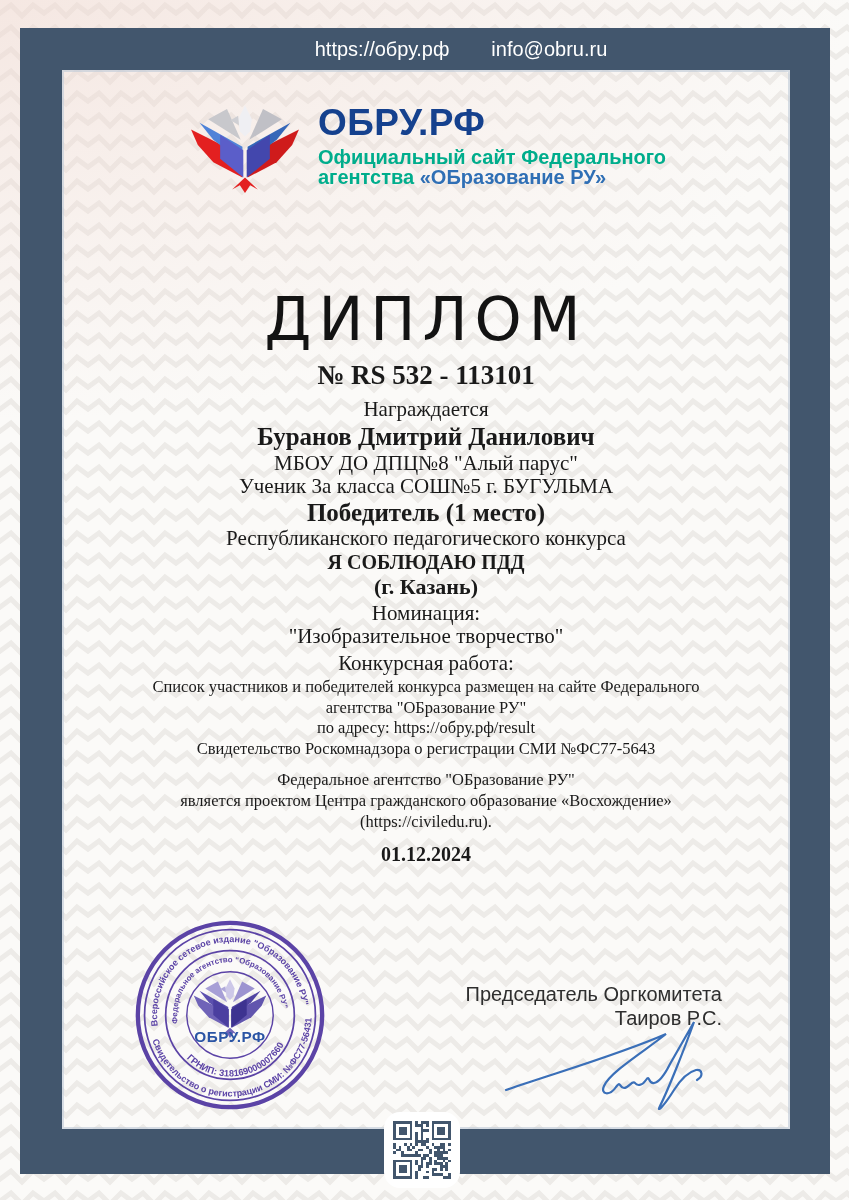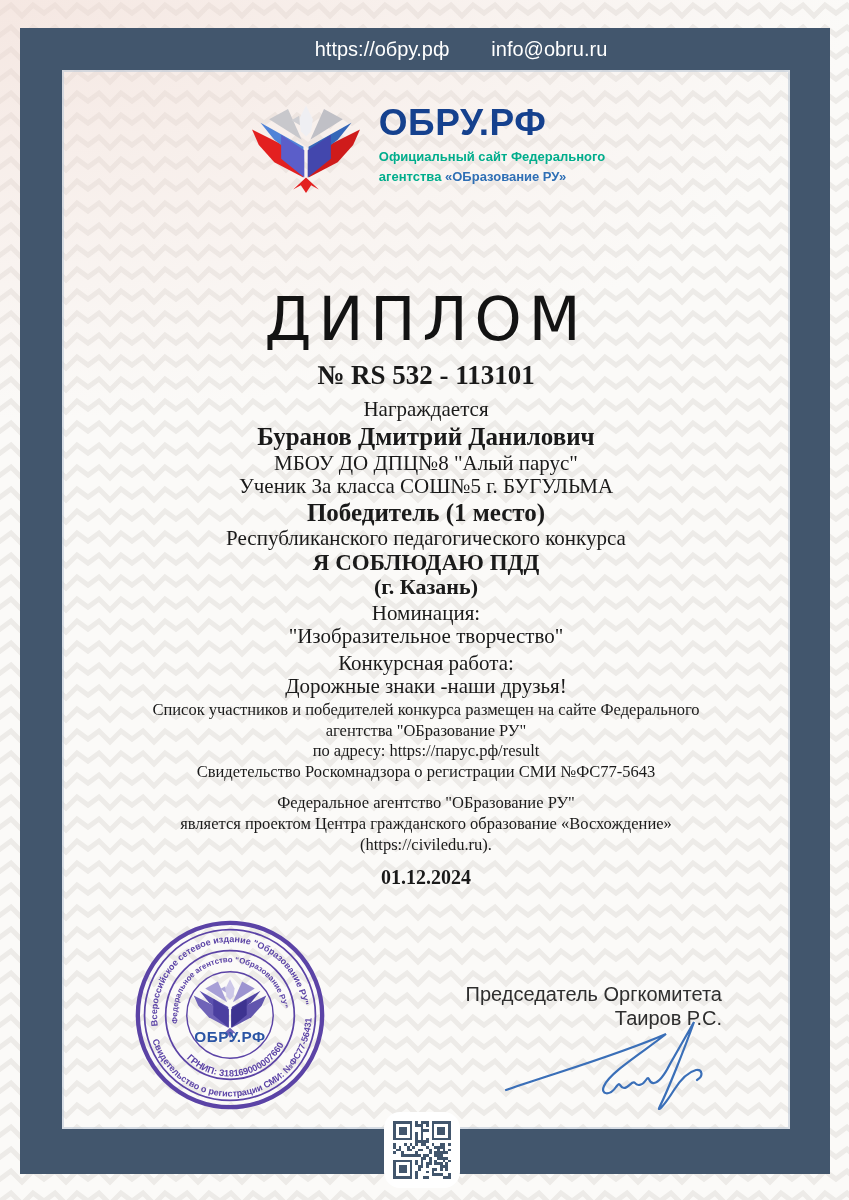--- a/index.html
+++ b/index.html
@@ -10,32 +10,32 @@
          border-style:solid;border-color:#42566d;border-width:42px 40px 45px 42px;z-index:2;}
   .frame-inner{position:absolute;inset:0;border:2px solid #c2cdd8;opacity:.65;}
   .topbar{position:absolute;left:20px;top:28px;width:810px;height:42px;display:flex;align-items:center;
           justify-content:center;gap:42px;z-index:4;color:#ffffff;
           font-family:"Liberation Sans",sans-serif;font-size:20px;padding-left:36px;}
   .content{position:absolute;left:62px;top:70px;width:728px;z-index:3;text-align:center;color:#1a1a1a;}
   .logo-row{display:flex;justify-content:center;align-items:center;gap:14px;margin-top:28px;height:94px;}
   .logo-text{text-align:left;}
   .logo-title{font-family:"Liberation Sans",sans-serif;font-weight:bold;font-size:37px;
               color:#15418e;letter-spacing:.5px;line-height:38px;}
-  .logo-sub{font-family:"Liberation Sans",sans-serif;font-weight:bold;font-size:13px;
+  .logo-sub{font-family:"Liberation Sans",sans-serif;font-weight:bold;font-size:20px;
             line-height:20px;margin-top:5px;}
   .teal{color:#00ad8c;}
   .blu{color:#2f6fb5;}
   .title{margin-top:92px;font-family:"DejaVu Sans",sans-serif;font-size:60px;line-height:70px;
          letter-spacing:7px;color:#131313;}
   .num{font-size:27px;font-weight:bold;line-height:30px;margin-top:6px;}
   .l21{font-size:21px;line-height:23px;}
   .awarded{margin-top:8px;}
   .name{font-size:25px;font-weight:bold;line-height:28px;margin-top:2px;}
   .award{font-size:25px;font-weight:bold;line-height:28px;margin-top:1px;}
-  .cname{font-size:23px;font-weight:bold;line-height:25px;}
+  .cname{font-size:20px;font-weight:bold;line-height:25px;}
   .ccity{font-size:22px;font-weight:bold;line-height:24px;}
   .mt3{margin-top:3px;} .mt4{margin-top:4px;} .mt1{margin-top:1px;}
   .footnote{font-size:16.5px;line-height:20.5px;margin-top:2px;}
   .agency{font-size:16.5px;line-height:21px;margin-top:10px;}
   .date{font-size:20px;font-weight:bold;margin-top:10px;line-height:24px;}
   .stamp{position:absolute;left:134px;top:919px;z-index:3;}
   .sig-block{position:absolute;left:430px;top:982px;width:292px;z-index:3;text-align:right;
              font-family:"Liberation Sans",sans-serif;font-size:20px;line-height:24px;color:#2e2e2e;}
   .sig-svg{position:absolute;left:498px;top:1010px;z-index:3;}
   .qr-box{position:absolute;left:384px;top:1112px;width:76px;height:76px;background:#ffffff;
@@ -105,26 +105,25 @@
     <div class="l21 mt1">МБОУ ДО ДПЦ№8 "Алый парус"</div>
     <div class="l21">Ученик 3а класса СОШ№5 г. БУГУЛЬМА</div>
     <div class="award">Победитель (1 место)</div>
     <div class="l21">Республиканского педагогического конкурса</div>
     <div class="cname">Я СОБЛЮДАЮ ПДД</div>
     <div class="ccity">(г. Казань)</div>
 
     <div class="l21 mt3">Номинация:</div>
     <div class="l21">"Изобразительное творчество"</div>
     <div class="l21 mt4">Конкурсная работа:</div>
-    <div class="l21">Дорожные знаки -наши друзья!</div>
 
     <div class="footnote">
       <div>Список участников и победителей конкурса размещен на сайте Федерального</div>
       <div>агентства "ОБразование РУ"</div>
-      <div>по адресу: https://парус.рф/result</div>
+      <div>по адресу: https://обру.рф/result</div>
       <div>Свидетельство Роскомнадзора о регистрации СМИ №ФС77-5643</div>
     </div>
 
     <div class="agency">
       <div>Федеральное агентство "ОБразование РУ"</div>
       <div>является проектом Центра гражданского образование «Восхождение»</div>
       <div>(https://civiledu.ru).</div>
     </div>
 
     <div class="date">01.12.2024</div>

